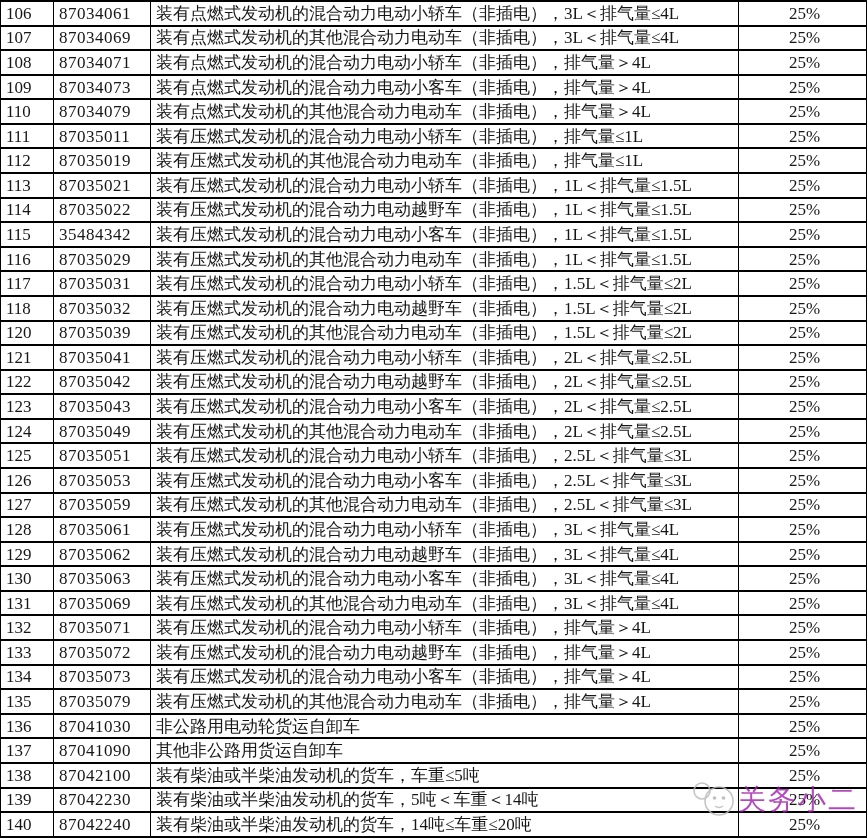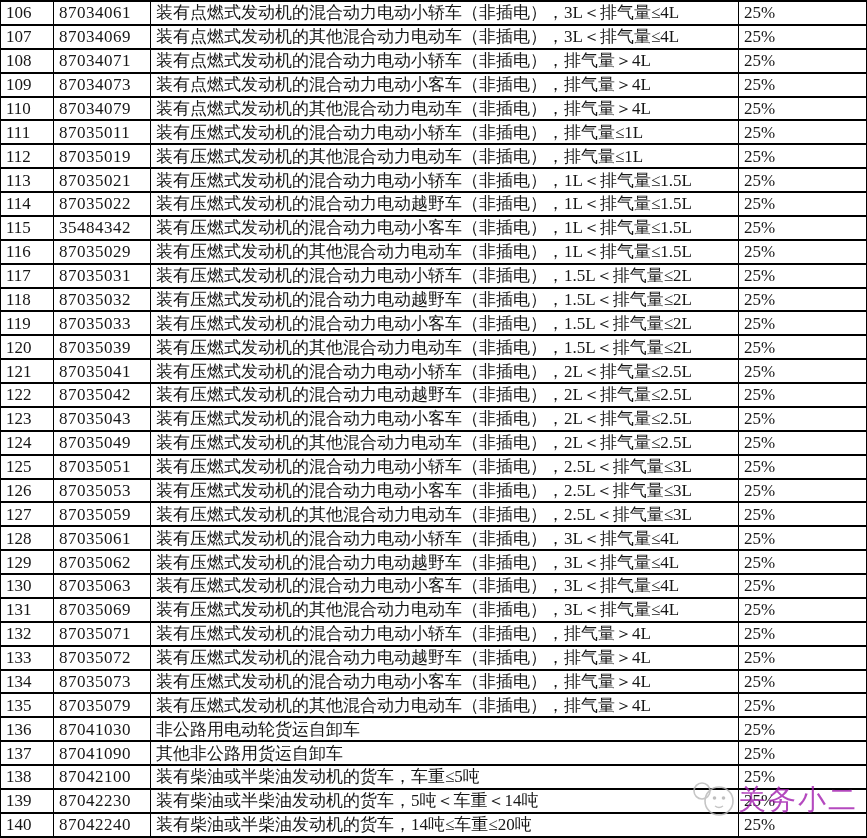--- a/index.html
+++ b/index.html
@@ -31,21 +31,21 @@
     line-height: 1;
     color: #161616;
     white-space: nowrap;
     overflow: hidden;
     vertical-align: middle;
     padding: 0 1px 0 5px;
   }
   td.c-no   { padding-left: 5px; }
   td.c-code { padding-left: 5px; letter-spacing: 0.5px; }
   td.c-desc { padding-left: 6px; }
-  td.c-rate { text-align: left; padding: 0; }
+  td.c-rate { text-align: center; padding: 0; }
   .watermark {
     position: absolute;
     left: 690px;
     top: 778px;
     height: 44px;
     display: flex;
     align-items: center;
     opacity: 0.8;
     pointer-events: none;
   }
@@ -140,26 +140,20 @@
         <tr>
           <td class="c-no">117</td>
           <td class="c-code">87035031</td>
           <td class="c-desc">装有压燃式发动机的混合动力电动小轿车（非插电），1.5L＜排气量≤2L</td>
           <td class="c-rate">25%</td>
         </tr>
         <tr>
           <td class="c-no">118</td>
           <td class="c-code">87035032</td>
           <td class="c-desc">装有压燃式发动机的混合动力电动越野车（非插电），1.5L＜排气量≤2L</td>
-          <td class="c-rate">25%</td>
-        </tr>
-        <tr>
-          <td class="c-no">119</td>
-          <td class="c-code">87035033</td>
-          <td class="c-desc">装有压燃式发动机的混合动力电动小客车（非插电），1.5L＜排气量≤2L</td>
           <td class="c-rate">25%</td>
         </tr>
         <tr>
           <td class="c-no">120</td>
           <td class="c-code">87035039</td>
           <td class="c-desc">装有压燃式发动机的其他混合动力电动车（非插电），1.5L＜排气量≤2L</td>
           <td class="c-rate">25%</td>
         </tr>
         <tr>
           <td class="c-no">121</td>

